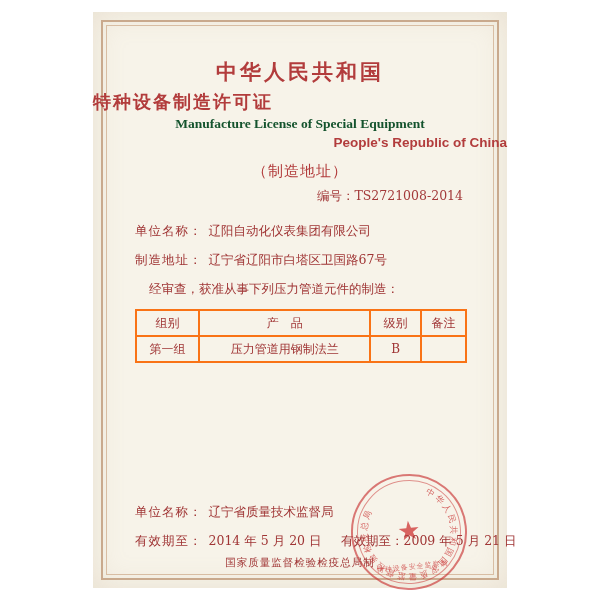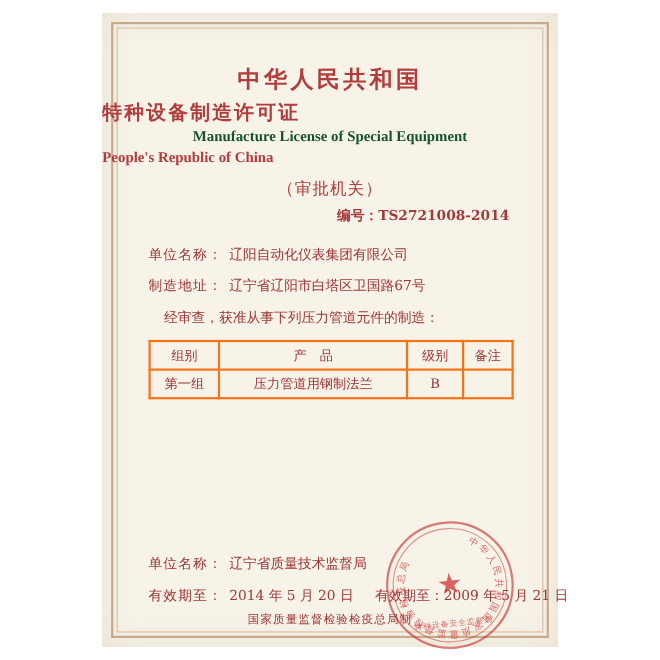--- a/index.html
+++ b/index.html
@@ -86,25 +86,25 @@
     font-size: 13.5px;
     color: #14532d;
     font-weight: bold;
     font-family: "Liberation Serif", serif;
   }
   .title-en2 {
     position: absolute;
     top: 123px;
     left: 0;
     width: 414px;
-    text-align: left;
+    text-align: right;
     font-size: 13.5px;
     color: #b23c3c;
     font-weight: bold;
-    font-family: Liberation Serif, serif;
+    font-family: Liberation Sans, sans-serif;
   }
   .subtitle {
     position: absolute;
     top: 150px;
     left: 0;
     width: 414px;
     text-align: center;
     font-size: 15px;
     letter-spacing: 1px;
     color: #b23c3c;
@@ -114,21 +114,20 @@
     position: absolute;
     top: 176px;
     left: 0;
     width: 414px;
     text-align: right;
     padding-right: 44px;
     box-sizing: border-box;
     font-size: 12.5px;
     color: #a33a3a;
     font-family: "DejaVu Serif", serif;
-    font-weight: bold;
   }
   
   .field {
     position: absolute;
     left: 42px;
     font-size: 12.5px;
     color: #a03535;
     font-family: "DejaVu Serif", serif;
     white-space: nowrap;
   }
@@ -245,21 +244,21 @@
   <div class="certificate">
     <div class="border-outer"></div>
     <div class="border-inner"></div>
 
     <div class="content">
 
       <div class="title-cn">中华人民共和国</div>
       <div class="title-cn2">特种设备制造许可证</div>
       <div class="title-en1">Manufacture License of Special Equipment</div>
       <div class="title-en2">People's Republic of China</div>
-      <div class="subtitle">（审批机关）</div>
+      <div class="subtitle">（制造地址）</div>
 
       <div class="cert-number">
         <span>编号：</span><span>TS2721008-2014</span>
       </div>
 
       <div class="field row-unit">
         <span class="label">单位名称：</span><span class="value">辽阳自动化仪表集团有限公司</span>
       </div>
 
       <div class="field row-addr">

